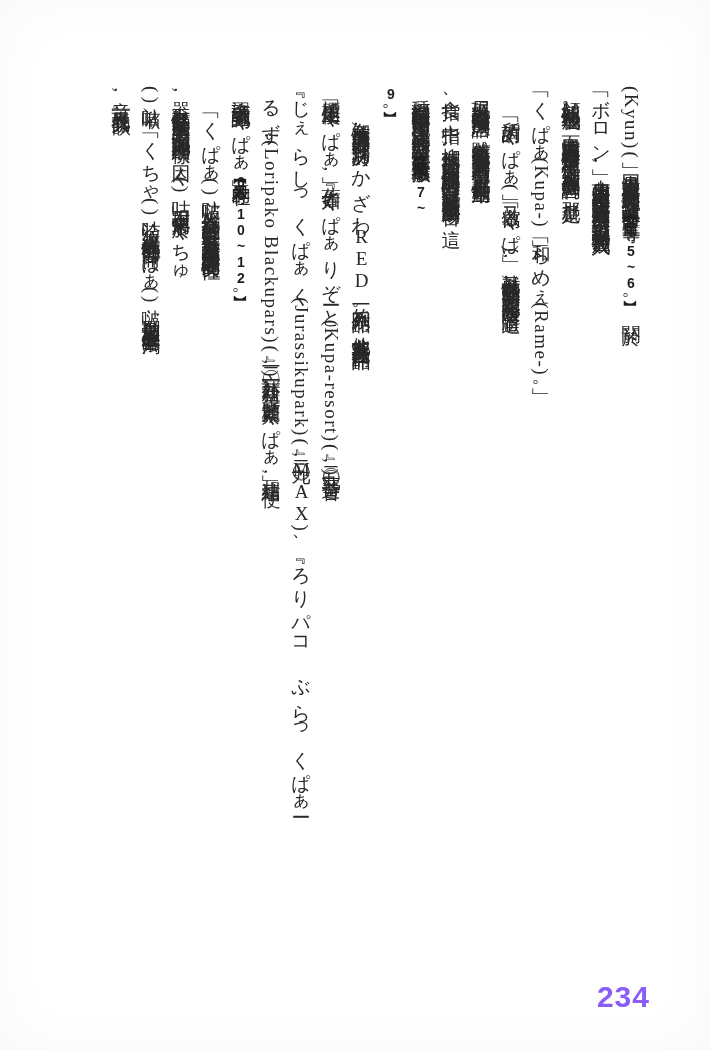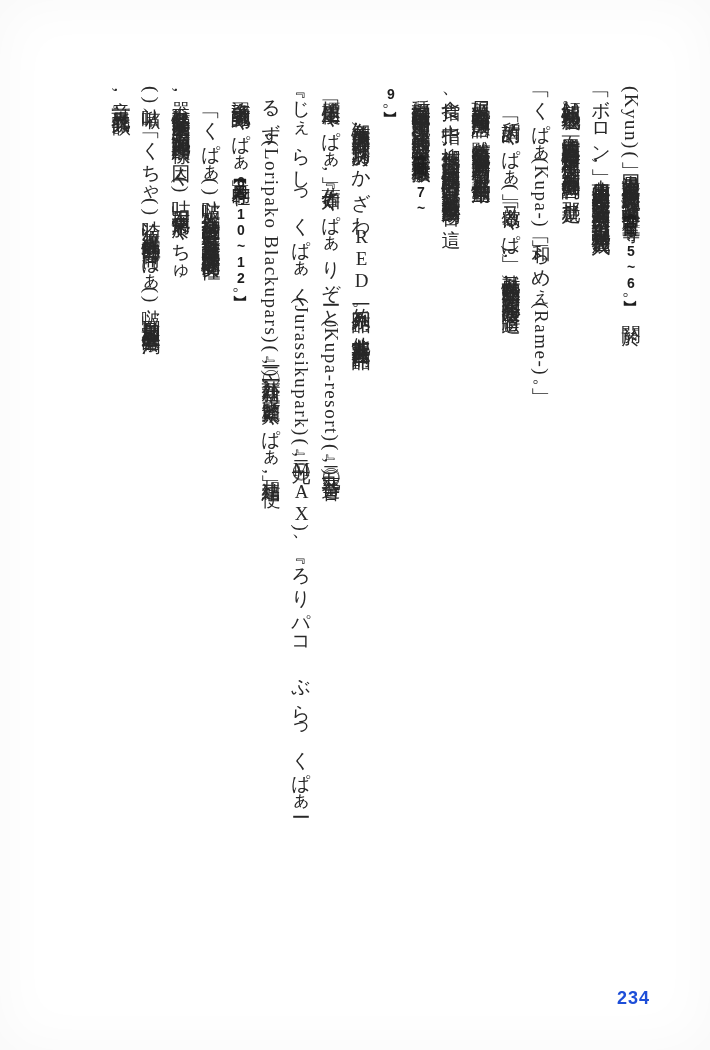--- a/index.html
+++ b/index.html
@@ -44,24 +44,23 @@
   .up {
     text-orientation: upright;
     letter-spacing: 1px;
   }
   .pageno {
     position: absolute;
     right: 60px;
     top: 980px;
     font-family: "Liberation Sans", "DejaVu Sans", sans-serif;
     font-weight: bold;
-    font-size: 18px;
+    font-size: 30px;
     letter-spacing: 1px;
-    color: #1d4ed8;
-    margin-top: 8px;
+    color: #8b5cf6;
   }
 </style>
 </head>
 <body>
 
 <div class="page">
   <div class="vtext">
       <div class="col"><span>(Kyun)」(因是漫畫家卷田佳春愛用的表現,故又通稱「卷田音」)等等</span><span class="fig">【圖6-5~6】</span><span>。關於</span></div>
       <div class="col"><span>「ボロン」,古典的用法原本是專門用在豎琴等弦樂器演奏的擬音,但誰也沒想到竟然會在成人</span></div>
       <div class="col"><span>領域如此快速地成長。而這當中還有兩個在特定情境下經常使用,知名度極高的擬音詞。那就是</span></div>

